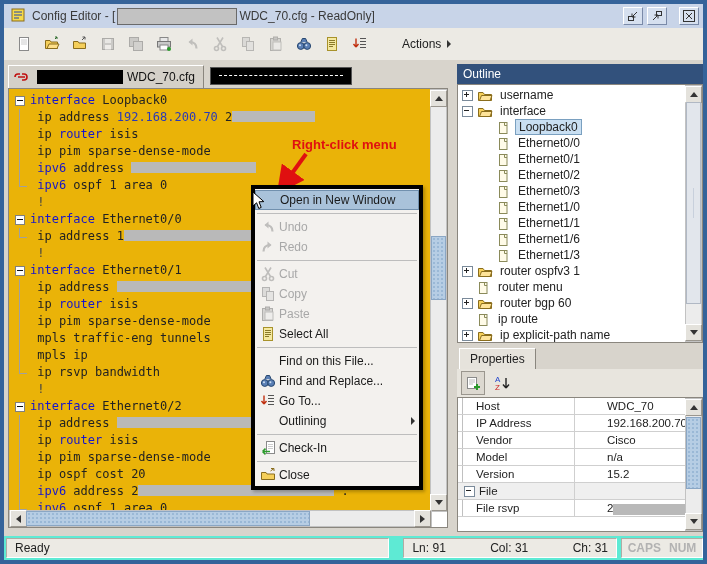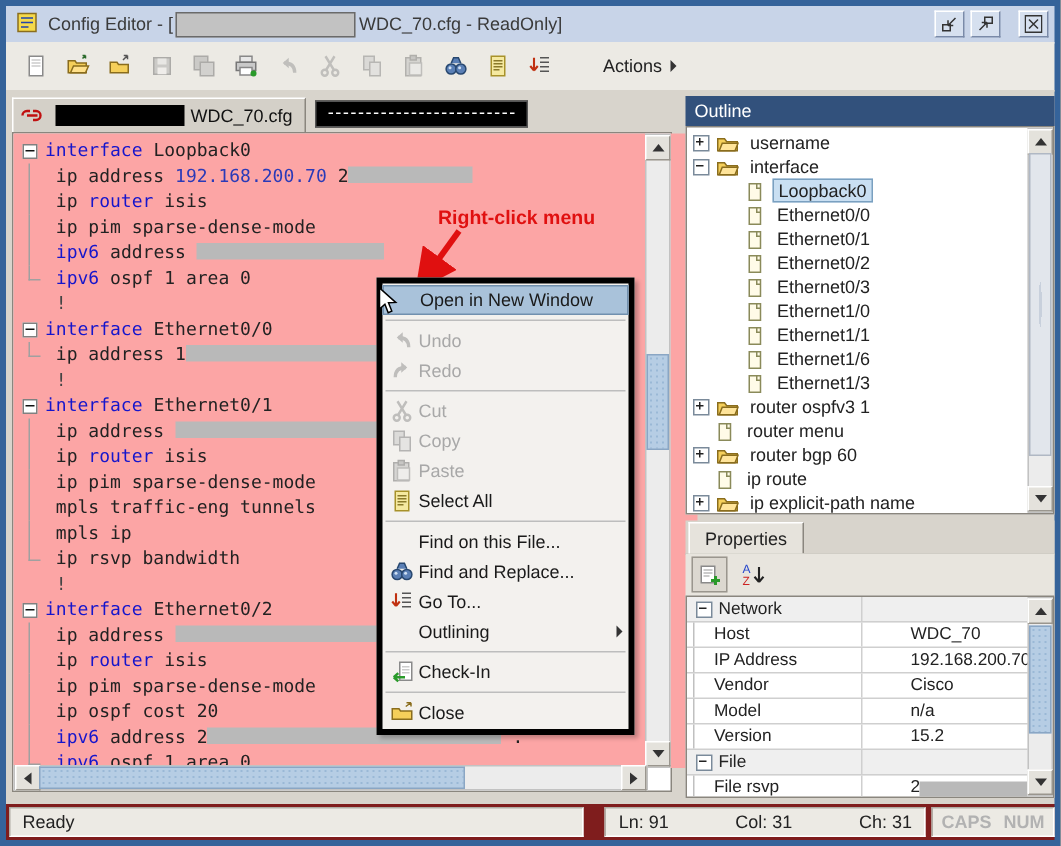--- a/index.html
+++ b/index.html
@@ -28,21 +28,21 @@
   
   .editor-panel{position:absolute;left:8px;top:64px;width:440px;height:464px;}
   .tabbar{position:absolute;left:0;top:0;right:0;height:24px;background:#d8d4cc;border-bottom:1px solid #9a968e;display:flex;align-items:flex-end;}
   .tab-active{display:flex;align-items:center;gap:4px;height:22px;background:#d4d0c8;border:1px solid #8a867e;
     border-bottom:none;border-top-color:#fff;border-left-color:#fff;padding:0 8px 0 4px;}
   .tab-redact{display:inline-block;width:86px;height:14px;background:#000;}
   .tab-label{font-size:12px;color:#111;}
   .tab-inactive{width:140px;height:16px;background:#000;margin-left:6px;margin-bottom:3px;border:1px solid #555;position:relative;}
   .tab-inactive::after{content:"";position:absolute;left:8px;right:8px;top:7px;border-top:1px dashed #fff;}
   .editor-frame{position:absolute;left:0;top:24px;right:0;bottom:0;background:#fff;border:1px solid #8a867e;}
-  .editor-view{position:absolute;left:0;top:0;width:423px;height:423px;overflow:hidden;background:#fca5a5;padding-left:33px;}
+  .editor-view{position:absolute;left:0;top:0;width:423px;height:423px;overflow:hidden;background:#eab308;}
   .code{position:absolute;left:4px;top:3px;font-family:"DejaVu Sans Mono","Liberation Mono",monospace;font-size:12px;line-height:17px;white-space:pre;}
   .line{height:17px;}
   .kw{color:#1515cc;}
   .num{color:#2a3ab8;}
   .bang{color:#444;}
   .redact{display:inline-block;height:11px;background:#b9b9b9;vertical-align:baseline;position:relative;top:1px;}
   .g{display:inline-block;width:17px;height:17px;vertical-align:top;position:relative;}
   .g-box::before{content:"";position:absolute;left:2px;top:4px;width:8px;height:8px;border:1px solid #808080;background:#fff;}
   .g-box::after{content:"";position:absolute;left:4px;top:8px;width:6px;height:1px;background:#111;}
   .g-pipe::before{content:"";position:absolute;left:6px;top:0;width:1px;height:17px;background:#a0a0a0;}
@@ -97,21 +97,21 @@
   .ptool.flat{border-color:transparent;background:transparent;}
   .props-grid{position:absolute;left:0;top:333px;right:0;bottom:0;background:#fff;border:1px solid #8a867e;overflow:hidden;}
   .grid-inner{position:absolute;left:0;top:0;right:15px;}
   .prow{height:16px;display:flex;border-bottom:1px solid #cfcfcf;font-size:11.5px;align-items:center;}
   .prow.cat{background:#efefef;}
   .pkey{width:112px;flex:none;padding-left:4px;display:flex;align-items:center;height:100%;border-right:1px solid #cfcfcf;}
   .pkey .kindent{width:10px;flex:none;border-left:1px solid #c0c0c0;height:100%;margin-right:3px;}
   .pval{flex:1;padding-left:4px;display:flex;align-items:center;margin-left:28px;}
   .prow.cat .expbox{margin-left:2px;}
   
-  .statusbar{position:absolute;left:4px;top:536px;right:4px;height:24px;background:#7f1d1d;display:flex;align-items:center;}
+  .statusbar{position:absolute;left:4px;top:536px;right:4px;height:24px;background:#5eead4;display:flex;align-items:center;}
   .sb-panel{height:18px;border:1px solid #b0aca4;border-bottom-color:#fff;border-right-color:#fff;
     display:flex;align-items:center;padding:0 8px;font-size:12px;background:#eceae4;}
   .sb-ready{width:370px;margin-left:2px;}
   .sb-pos{width:198px;margin-left:14px;justify-content:space-between;}
   .sb-locks{width:64px;margin-left:4px;color:#b2b2b2;font-weight:bold;gap:8px;justify-content:center;}
 </style>
 </head>
 <body>
 
 <div class="window">
@@ -480,27 +480,20 @@
       <span class="ptool flat">
         <svg width="18" height="16">
           <text x="1" y="7" font-size="8" fill="#2244cc" font-family="sans-serif">A</text>
           <text x="1" y="15" font-size="8" fill="#cc2222" font-family="sans-serif">Z</text>
           <path d="M12 3 V13 M12 13 l-3 -3.5 M12 13 l3 -3.5" stroke="#222" fill="none" stroke-width="1.4"></path>
         </svg>
       </span>
     </div>
     <div class="props-grid">
       <div class="grid-inner" id="prop-rows">
-          <div class="prow cat">
-            <span class="pkey">
-              <span class="expbox"></span>
-              <span>Network</span>
-            </span>
-            <span class="pval"></span>
-          </div>
           <div class="prow">
             <span class="pkey">
               <span class="kindent"></span>
               <span>Host</span>
             </span>
             <span class="pval">
               <span>WDC_70</span>
             </span>
           </div>
           <div class="prow">

